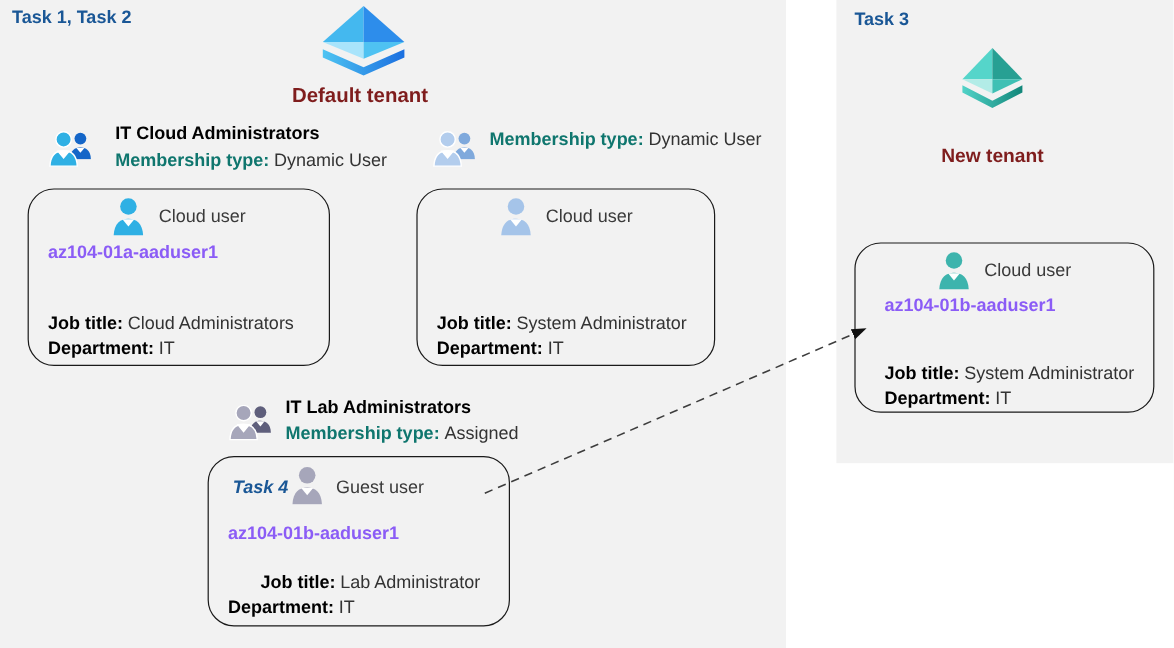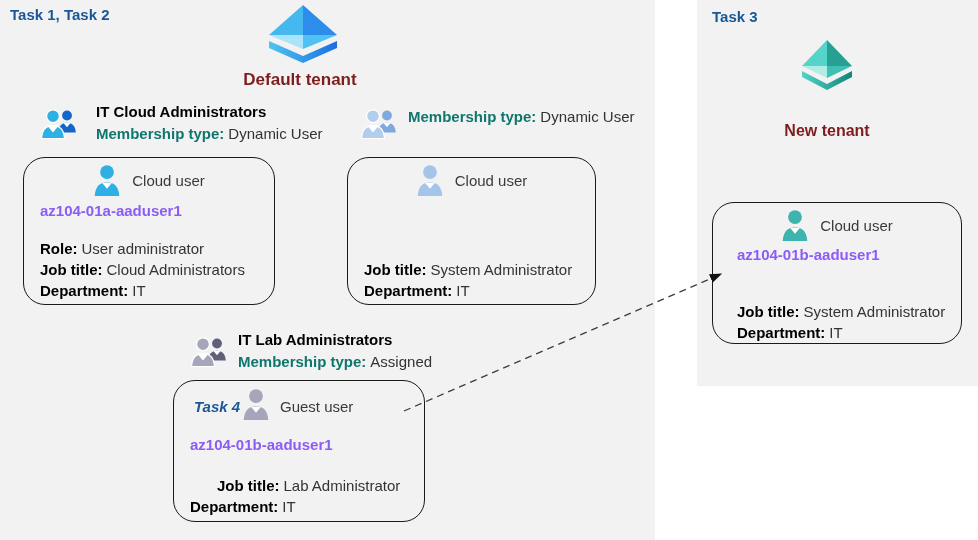--- a/index.html
+++ b/index.html
@@ -70,23 +70,20 @@
   </div>
 
   <div class="card" style="left:23px;top:157px;width:250px;height:146px;">
     <div class="card-header" style="top:6px;">
       <svg width="28" height="33" viewBox="0 0 26 30">
           <use href="#sym-person" style="color:#2fb0e4"></use>
         </svg>
       <span class="utype">Cloud user</span>
     </div>
     <div class="uname" style="left:16px;top:44px;">az104-01a-aaduser1</div>
-    <div class="field" style="left:16px;top:82px;">
-      <b>Role:</b><span>User administrator</span>
-    </div>
     <div class="field" style="left:16px;top:103px;">
       <b>Job title:</b><span>Cloud Administrators</span>
     </div>
     <div class="field" style="left:16px;top:124px;">
       <b>Department:</b><span>IT</span>
     </div>
   </div>
 
   <div class="abs" style="left:360px;top:109px;">
     <svg width="38" height="31" viewBox="0 0 38 31">

